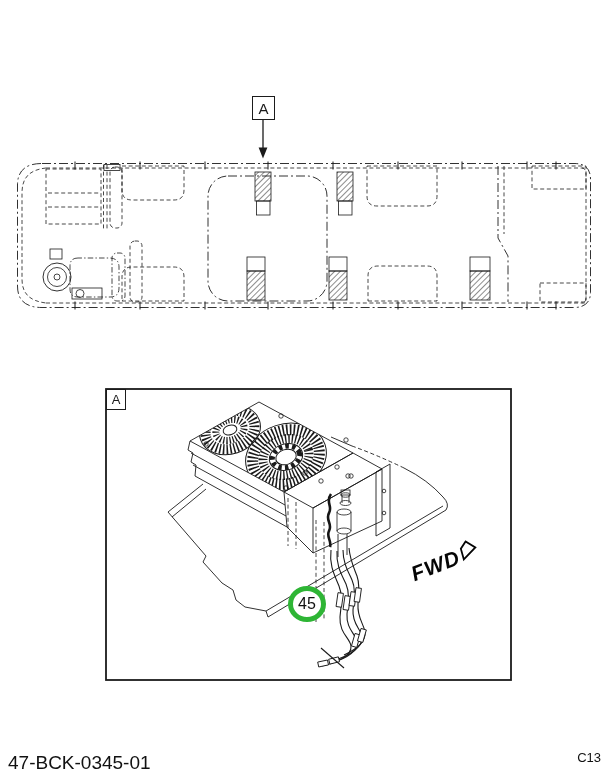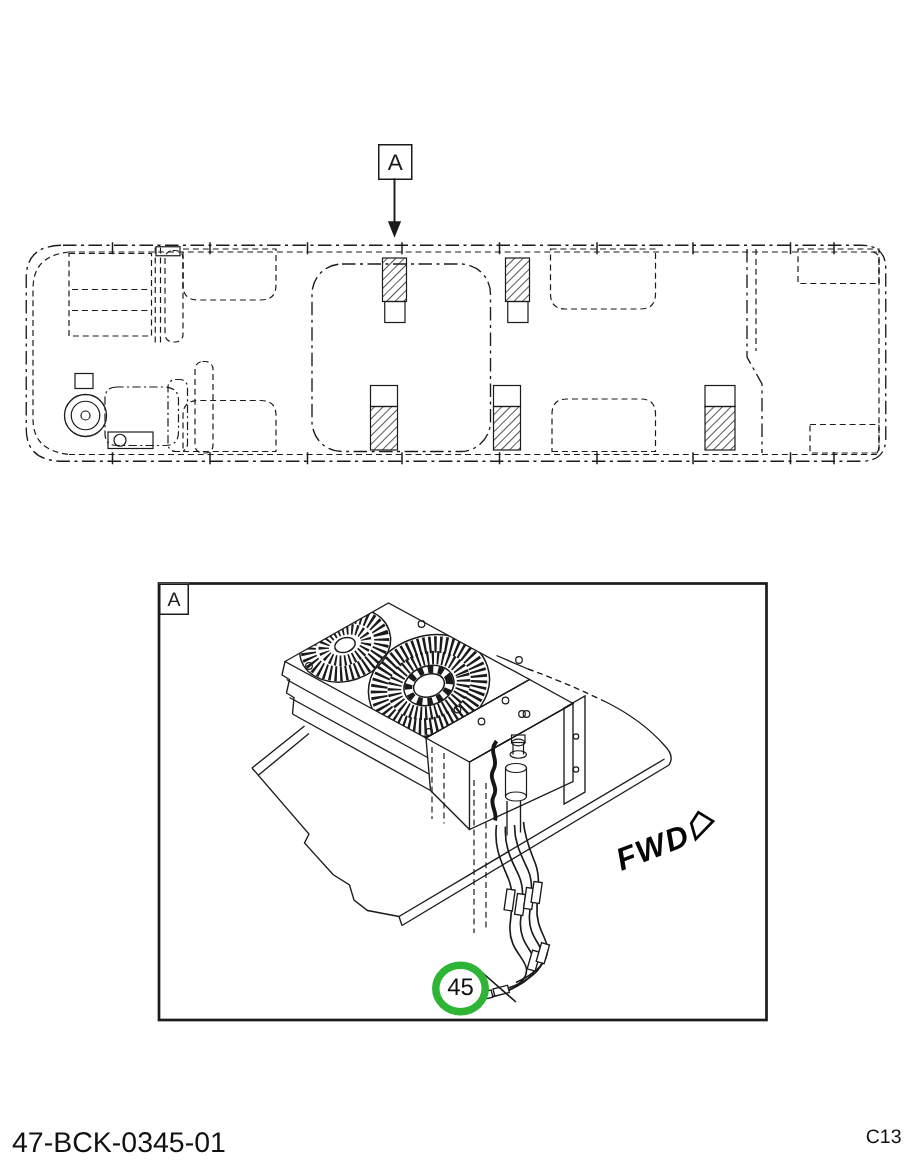--- a/index.html
+++ b/index.html
@@ -4,21 +4,21 @@
 <style>
   html,body{margin:0;padding:0;background:#fff;}
   body{width:610px;height:777px;position:relative;overflow:hidden;
        font-family:"Liberation Sans",sans-serif;color:#111;}
   .abs{position:absolute;}
   svg{display:block;}
   .callout-box{position:absolute;background:#fff;border:1.6px solid #1b1b1b;
        display:flex;align-items:center;justify-content:center;
        font-size:15px;line-height:1;color:#1b1b1b;}
   #detail-label{border-width:1.4px;font-size:13px;}
-  #part-callout{position:absolute;left:288px;top:641px;width:28px;height:26px;
+  #part-callout{position:absolute;left:288px;top:586px;width:28px;height:26px;
        border:5px solid #2eb535;border-radius:50%;background:#fff;
        display:flex;align-items:center;justify-content:center;
        font-size:16px;color:#111;}
   #fwd{position:absolute;left:412px;top:563px;transform:rotate(-21deg);
        transform-origin:left center;display:flex;align-items:center;white-space:nowrap;}
   #fwd .txt{font-size:21px;font-weight:bold;font-style:italic;letter-spacing:1px;color:#050505;}
   #footer-left{position:absolute;left:8px;top:752px;font-size:19px;}
   #footer-right{position:absolute;right:9px;top:750px;font-size:13px;}
   .ln{stroke:#1b1b1b;fill:none;stroke-width:0.9;}
   .thin{stroke:#1b1b1b;fill:none;stroke-width:0.8;}

